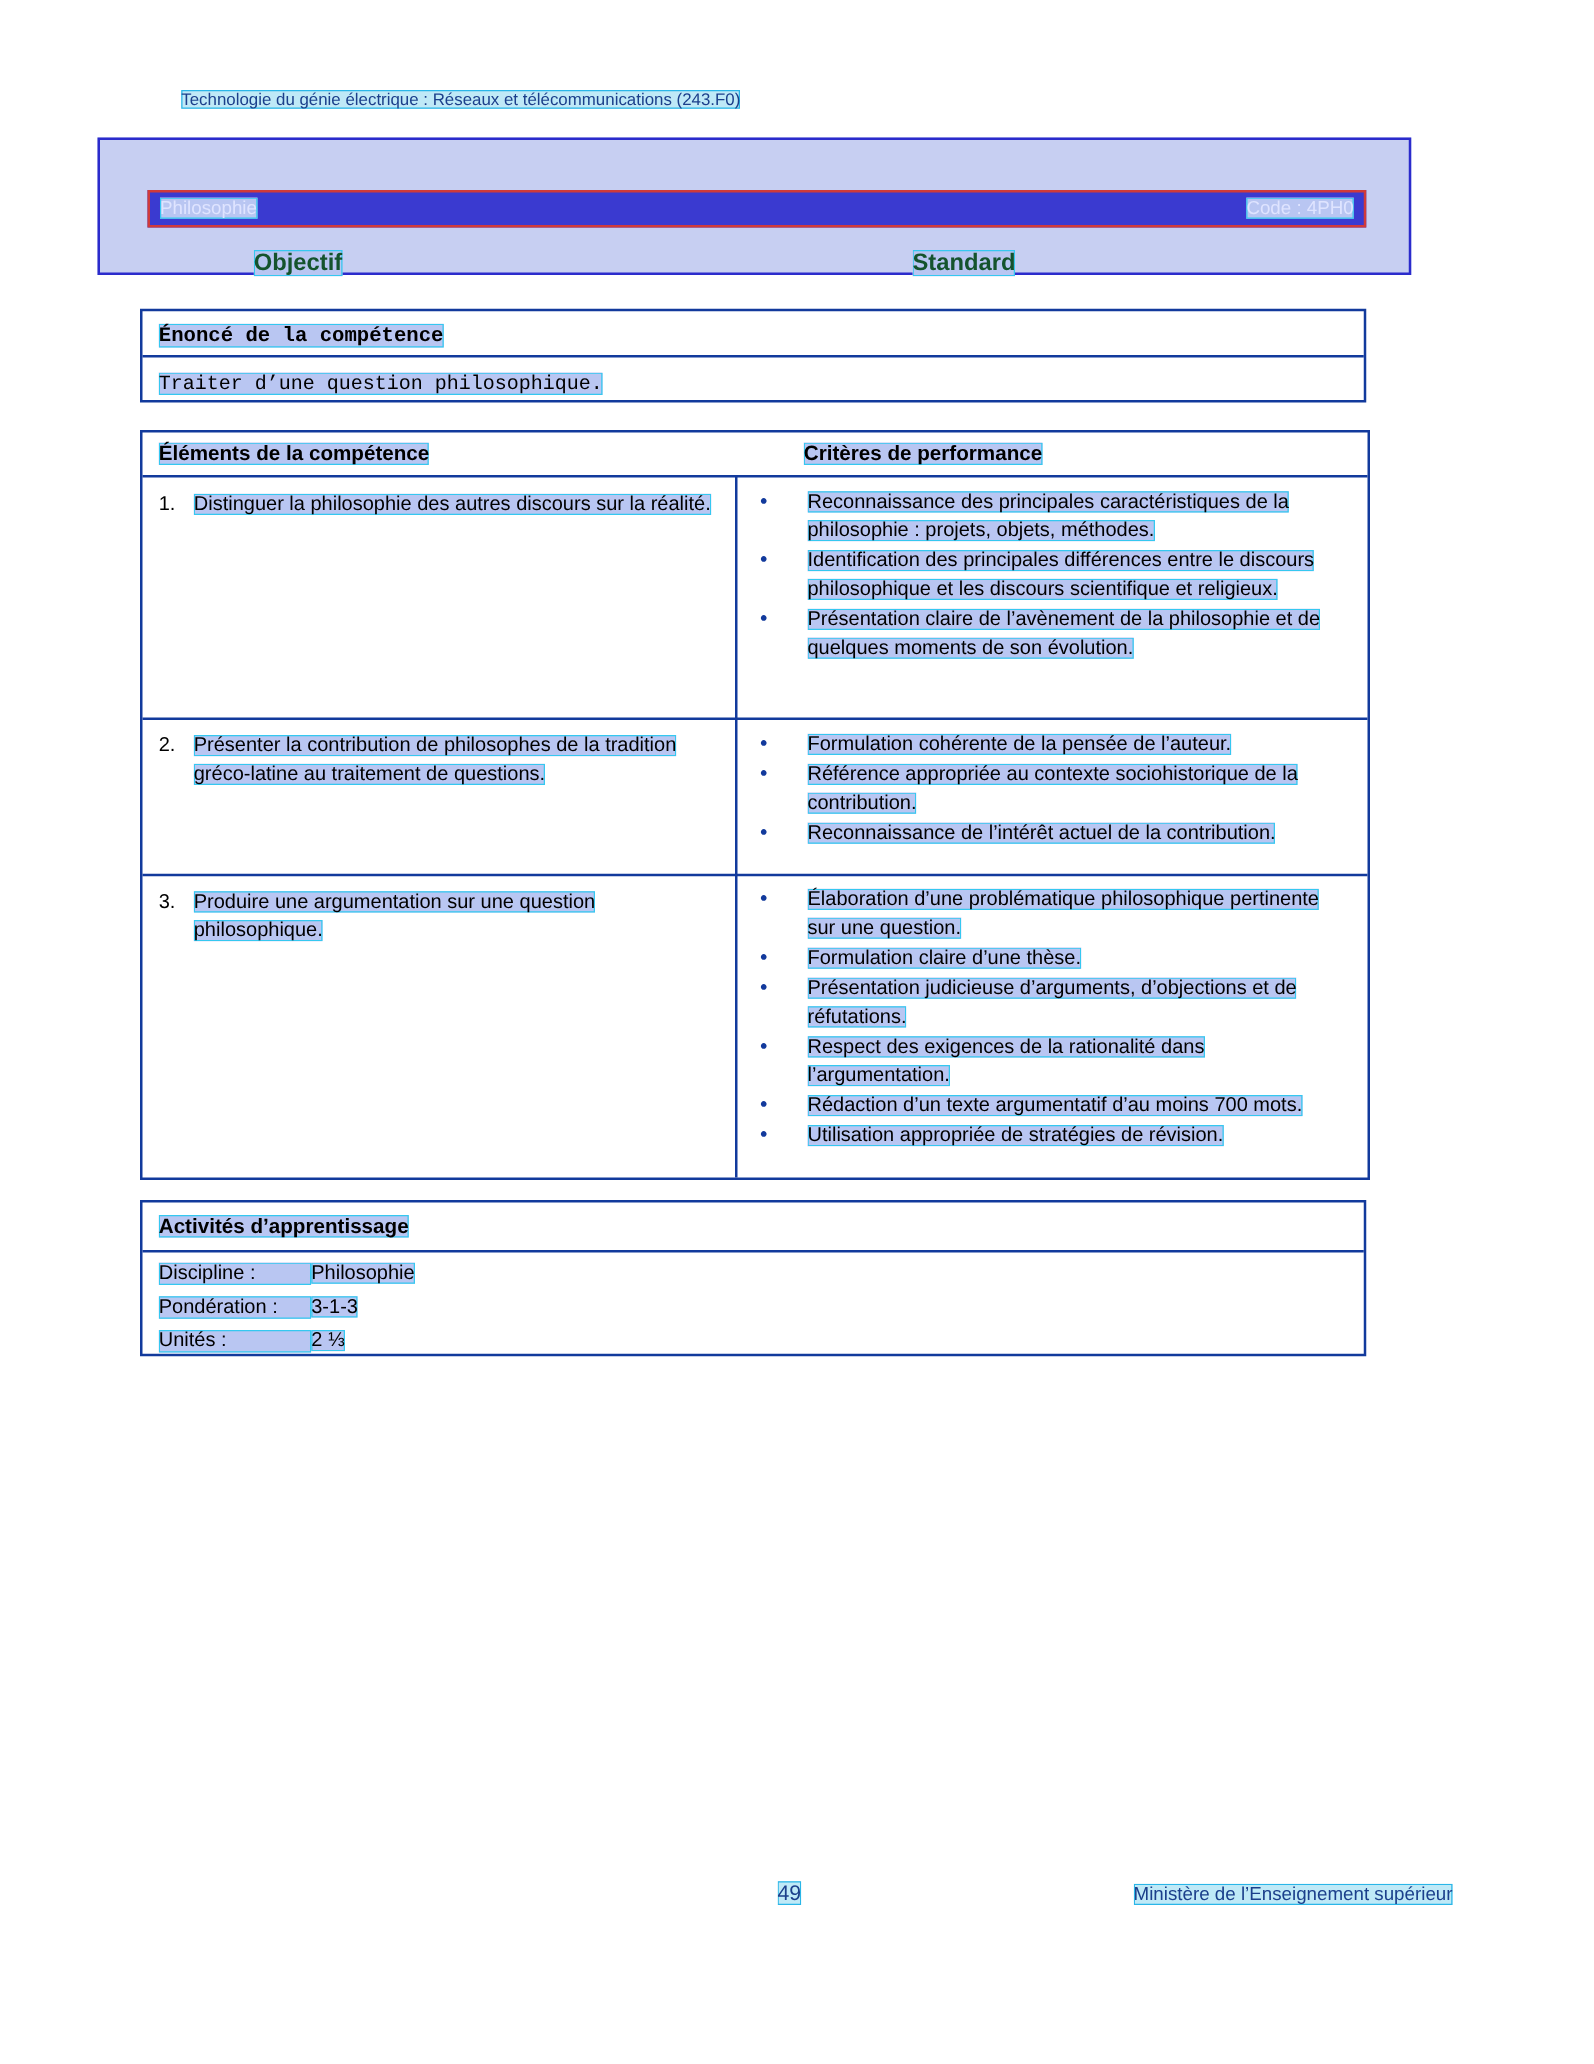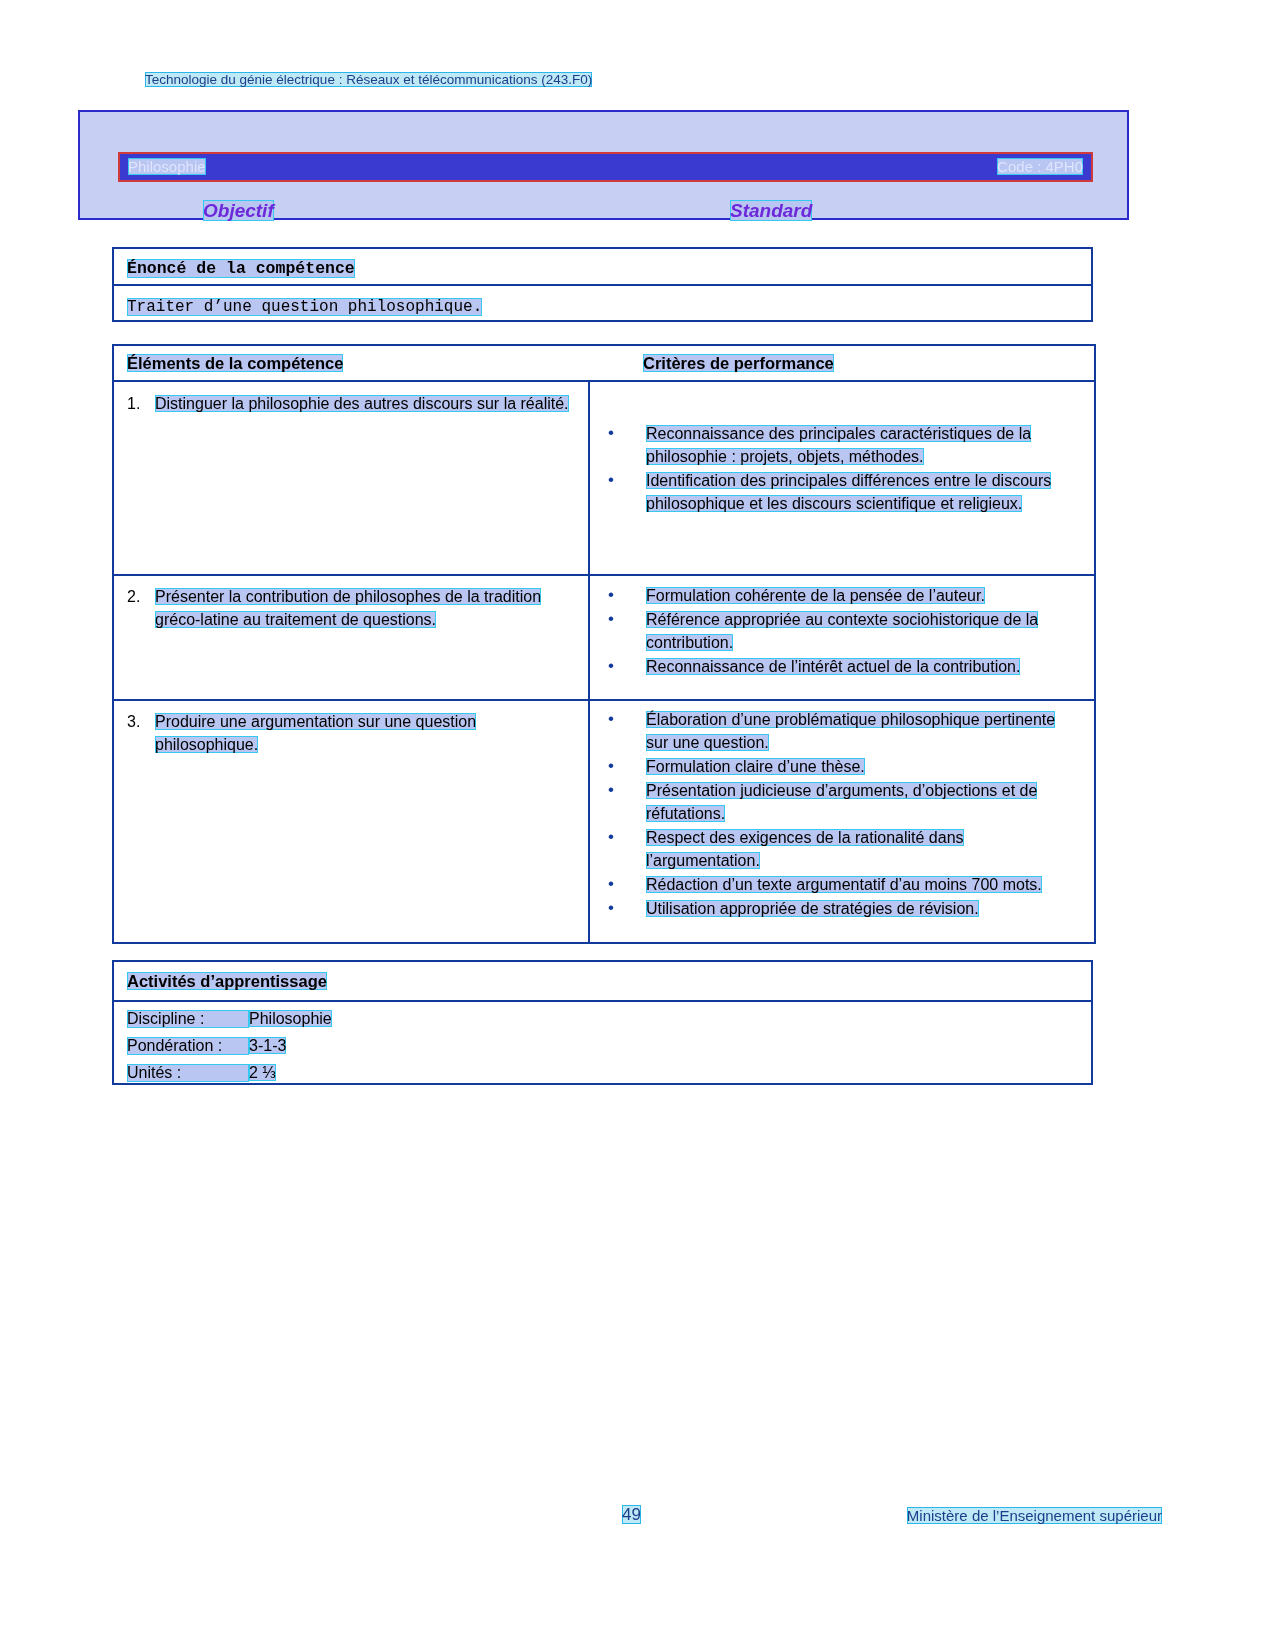--- a/index.html
+++ b/index.html
@@ -74,24 +74,23 @@
   .band-title-right {
     position: absolute;
     right: 8px;
     top: 4px;
     color: #dfe4ff;
     font-size: 15px;
   }
   .band-sub {
     position: absolute;
     top: 88px;
-    font-style: italic;
     font-weight: bold;
     font-size: 19px;
-    color: #6d28d9;
+    color: #14532d;
   }
   .band-sub.objectif { left: 123px; }
   .band-sub.standard { left: 612px; padding-left: 38px; }
 
   
   .box {
     position: absolute;
     border: 2px solid #123a9c;
     box-sizing: border-box;
     background: #ffffff;
@@ -243,24 +242,25 @@
       <span class="hl">Éléments de la compétence</span>
     </div>
     <div class="sec-head" id="elem-head-right">
       <span class="hl">Critères de performance</span>
     </div>
 
     <div class="row-left body-text" style="top:46px;">
       <span class="num">1.</span>
       <span class="num-text"><span class="hl">Distinguer la philosophie des autres discours sur la réalité.</span></span>
     </div>
-    <div class="row-right" style="top:44px;margin-top:32px;">
+    <div class="row-right" style="top:44px;">
       <ul class="crit">
         <li><span class="hl">Reconnaissance des principales caractéristiques de la philosophie : projets, objets, méthodes.</span></li>
         <li><span class="hl">Identification des principales différences entre le discours philosophique et les discours scientifique et religieux.</span></li>
+        <li><span class="hl">Présentation claire de l’avènement de la philosophie et de quelques moments de son évolution.</span></li>
       </ul>
     </div>
 
     <div class="row-left body-text" style="top:239px;">
       <span class="num">2.</span>
       <span class="num-text"><span class="hl">Présenter la contribution de philosophes de la tradition gréco-latine au traitement de questions.</span></span>
     </div>
     <div class="row-right" style="top:238px;">
       <ul class="crit">
         <li><span class="hl">Formulation cohérente de la pensée de l’auteur.</span></li>

